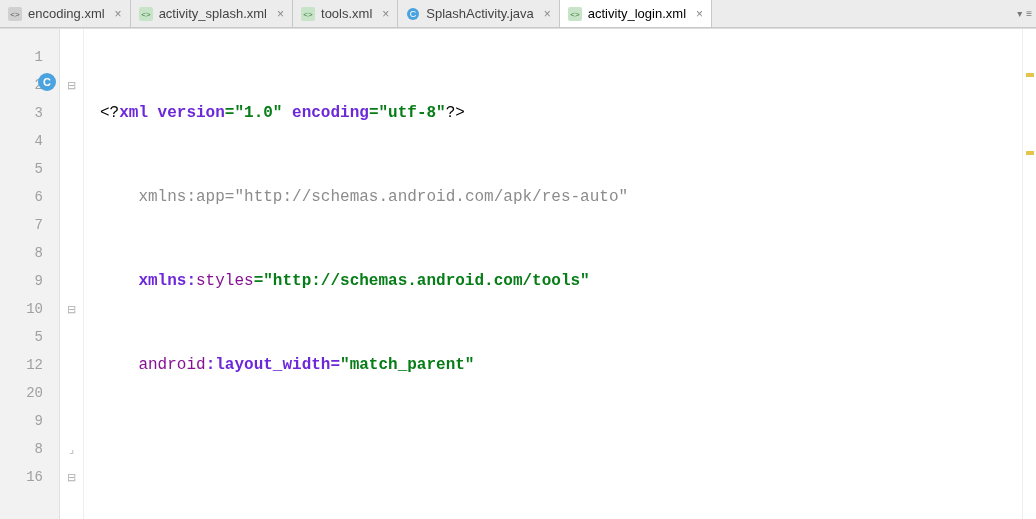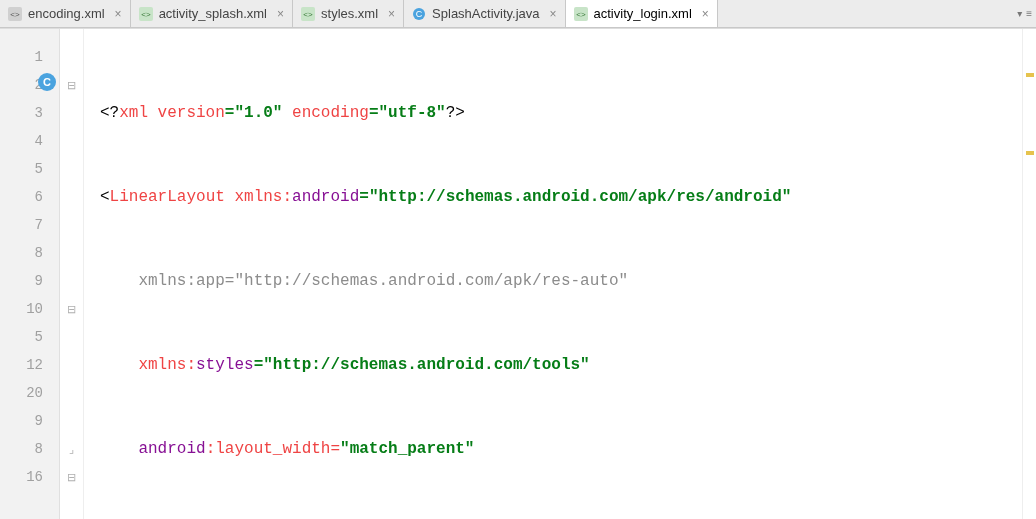--- a/index.html
+++ b/index.html
@@ -131,21 +131,21 @@
   border-left: 1px solid #eee;
   position: relative;
 }
 .right-marker .wm {
   position: absolute;
   right: 2px;
   width: 8px;
   height: 4px;
   background: #e6c34d;
 }
-.t-blue { color: #ef4444; font-weight: normal; }
+.t-blue { color: #6d28d9; font-weight: bold; }
 .t-green { color: #067d17; font-weight: bold; }
 .t-gray { color: #8c8c8c; }
 .t-black { color: #000; }
 .t-purple { color: #871094; }
 svg.ficon { display:block; }
 </style>
 </head>
 <body>
 
 <div class="tabbar">
@@ -169,21 +169,21 @@
     <span>activity_splash.xml</span>
     <span class="close">×</span>
   </div>
   <div class="tab">
     <span class="icon">
       <svg class="ficon" width="14" height="14">
           <rect width="14" height="14" rx="2" fill="#c8e4c8"></rect>
           <text x="7" y="10" text-anchor="middle" font-size="8" fill="#3a7a3a">&lt;&gt;</text>
         </svg>
     </span>
-    <span>styles.xml</span>
+    <span>tools.xml</span>
     <span class="close">×</span>
   </div>
   <div class="tab">
     <span class="icon">
       <svg class="ficon" width="14" height="14">
           <circle cx="7" cy="7" r="6" fill="#4aa3df"></circle>
           <text x="7" y="10" text-anchor="middle" font-size="9" fill="#fff">C</text>
         </svg>
     </span>
     <span>SplashActivity.java</span>
@@ -248,21 +248,20 @@
     <div class="fc"></div>
       <div class="fc"></div>
       <div class="fc"></div>
       <div class="fc"></div>
     <div class="fc">⌟</div>
     <div class="fc">⊟</div>
   </div>
 
   <div class="code">
     <div class="row"><span class="t-black">&lt;?</span><span class="t-blue">xml version</span><span class="t-green">=</span><span class="t-green">"1.0"</span><span> </span><span class="t-blue">encoding</span><span class="t-green">=</span><span class="t-green">"utf-8"</span><span class="t-black">?&gt;</span></div>
-    <div class="row"><span class="t-black">&lt;</span><span class="t-blue">LinearLayout </span><span class="t-blue">xmlns:</span><span class="t-purple">android</span><span class="t-green">=</span><span class="t-green">"http://schemas.android.com/apk/res/android"</span></div>
     <div class="row">    <span class="t-gray">xmlns:</span><span class="t-gray">app</span><span class="t-gray">=</span><span class="t-gray">"http://schemas.android.com/apk/res-auto"</span></div>
     <div class="row">    <span class="t-blue">xmlns:</span><span class="t-purple">styles</span><span class="t-green">=</span><span class="t-green">"http://schemas.android.com/tools"</span></div>
     <div class="row">    <span class="t-purple">android</span><span class="t-blue">:layout_width=</span><span class="t-green">"match_parent"</span></div>
     
     
     
     
     
     
     

